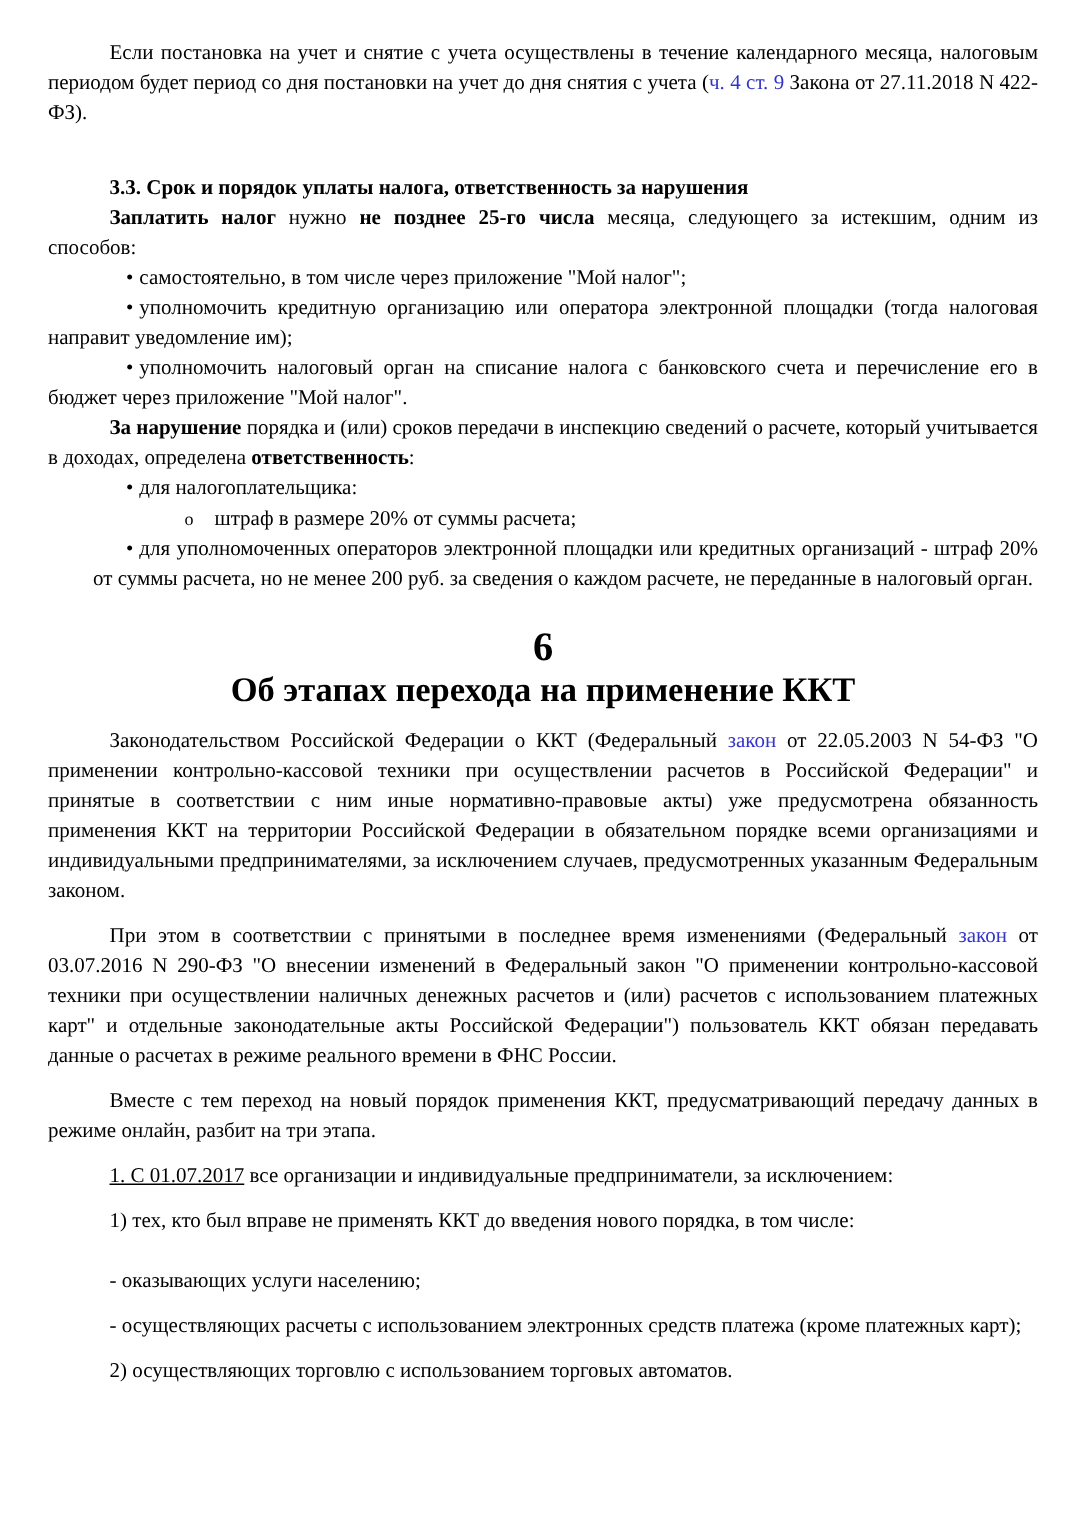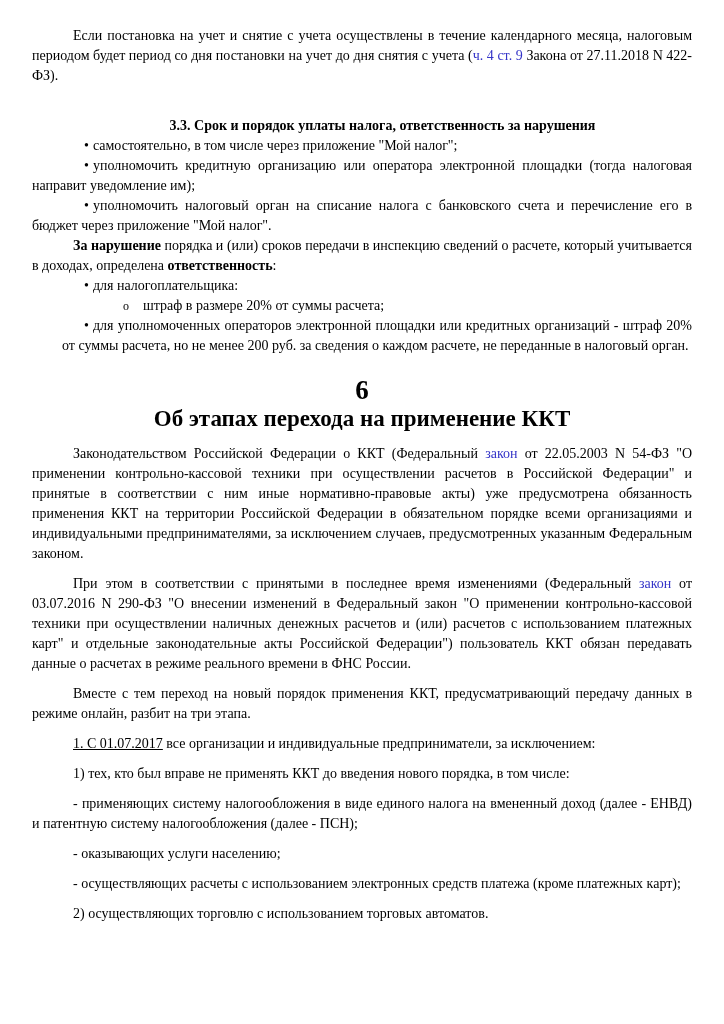--- a/index.html
+++ b/index.html
@@ -10,21 +10,21 @@
     background: var(--page-bg);
     font-family: "Liberation Serif", "DejaVu Serif", serif;
   }
   .page {
     width: 724px; height: 1024px;
     padding: 26px 32px 0 32px;
     color: var(--text-color);
     font-size: 14px; line-height: 20px;
   }
   .para { text-align: justify; text-indent: 41px; margin: 0; }
-  .heading { text-align: center; }
+  .heading { text-align: left; }
   .li-bullet { text-align: justify; text-indent: 52px; margin: 0; }
   .li-bullet.hang { padding-left: 30px; text-indent: 22px; }
   .li-sub { text-align: justify; padding-left: 55px; text-indent: 36px; margin: 0; }
   .blank { height: 10px; }
   .ch-num {
     text-align: center; font-weight: bold;
     font-size: 27px; line-height: 30px;
     margin-top: 9px; margin-bottom: 3px;
   }
   .ch-title {
@@ -41,20 +41,21 @@
 </head>
 <body>
 
 <div class="page">
   <div id="doc">
       <div class="para"><span>Если постановка на учет и снятие с учета осуществлены в течение календарного месяца, налоговым периодом будет период со дня постановки на учет до дня снятия с учета (</span><span class="run-link">ч. 4 ст. 9</span><span> Закона от 27.11.2018 N 422-ФЗ).</span></div>
       <div class="blank"></div>
       <div class="blank"></div>
       <div class="blank"></div>
       <div class="para heading"><span class="run-b">3.3. Срок и порядок уплаты налога, ответственность за нарушения</span></div>
+      <div class="para"><span class="run-b">Заплатить налог</span><span> нужно </span><span class="run-b">не позднее 25-го числа</span><span> месяца, следующего за истекшим, одним из способов:</span></div>
       <div class="li-bullet"><span class="marker">•</span><span>самостоятельно, в том числе через приложение "Мой налог";</span></div>
       <div class="li-bullet"><span class="marker">•</span><span>уполномочить кредитную организацию или оператора электронной площадки (тогда налоговая направит уведомление им);</span></div>
       <div class="li-bullet"><span class="marker">•</span><span>уполномочить налоговый орган на списание налога с банковского счета и перечисление его в бюджет через приложение "Мой налог".</span></div>
       <div class="para"><span class="run-b">За нарушение</span><span> порядка и (или) сроков передачи в инспекцию сведений о расчете, который учитывается в доходах, определена </span><span class="run-b">ответственность</span><span>:</span></div>
       <div class="li-bullet"><span class="marker">•</span><span>для налогоплательщика:</span></div>
       <div class="li-sub"><span class="marker-sub">o</span><span>штраф в размере 20% от суммы расчета;</span></div>
       <div class="li-bullet hang"><span class="marker">•</span><span>для уполномоченных операторов электронной площадки или кредитных организаций - штраф 20% от суммы расчета, но не менее 200 руб. за сведения о каждом расчете, не переданные в налоговый орган.</span></div>
       <div class="blank"></div>
       <div class="ch-num"><span>6</span></div>
       <div class="ch-title"><span>Об этапах перехода на применение ККТ</span></div>
@@ -62,21 +63,20 @@
       <div class="para"><span>Законодательством Российской Федерации о ККТ (Федеральный </span><span class="run-link">закон</span><span> от 22.05.2003 N 54-ФЗ "О применении контрольно-кассовой техники при осуществлении расчетов в Российской Федерации" и принятые в соответствии с ним иные нормативно-правовые акты) уже предусмотрена обязанность применения ККТ на территории Российской Федерации в обязательном порядке всеми организациями и индивидуальными предпринимателями, за исключением случаев, предусмотренных указанным Федеральным законом.</span></div>
       <div class="blank"></div>
       <div class="para"><span>При этом в соответствии с принятыми в последнее время изменениями (Федеральный </span><span class="run-link">закон</span><span> от 03.07.2016 N 290-ФЗ "О внесении изменений в Федеральный закон "О применении контрольно-кассовой техники при осуществлении наличных денежных расчетов и (или) расчетов с использованием платежных карт" и отдельные законодательные акты Российской Федерации") пользователь ККТ обязан передавать данные о расчетах в режиме реального времени в ФНС России.</span></div>
       <div class="blank"></div>
       <div class="para"><span>Вместе с тем переход на новый порядок применения ККТ, предусматривающий передачу данных в режиме онлайн, разбит на три этапа.</span></div>
       <div class="blank"></div>
       <div class="para"><span class="run-bu">1. С 01.07.2017</span><span> все организации и индивидуальные предприниматели, за исключением:</span></div>
       <div class="blank"></div>
       <div class="para"><span>1) тех, кто был вправе не применять ККТ до введения нового порядка, в том числе:</span></div>
       <div class="blank"></div>
-      <div class="para"><span>- применяющих систему налогообложения в виде единого налога на вмененный доход (далее - ЕНВД) и патентную систему налогообложения (далее - ПСН);</span></div>
       <div class="blank"></div>
       <div class="para"><span>- оказывающих услуги населению;</span></div>
       <div class="blank"></div>
       <div class="para"><span>- осуществляющих расчеты с использованием электронных средств платежа (кроме платежных карт);</span></div>
       <div class="blank"></div>
       <div class="para"><span>2) осуществляющих торговлю с использованием торговых автоматов.</span></div>
     </div>
 </div>
 
 </body></html>

